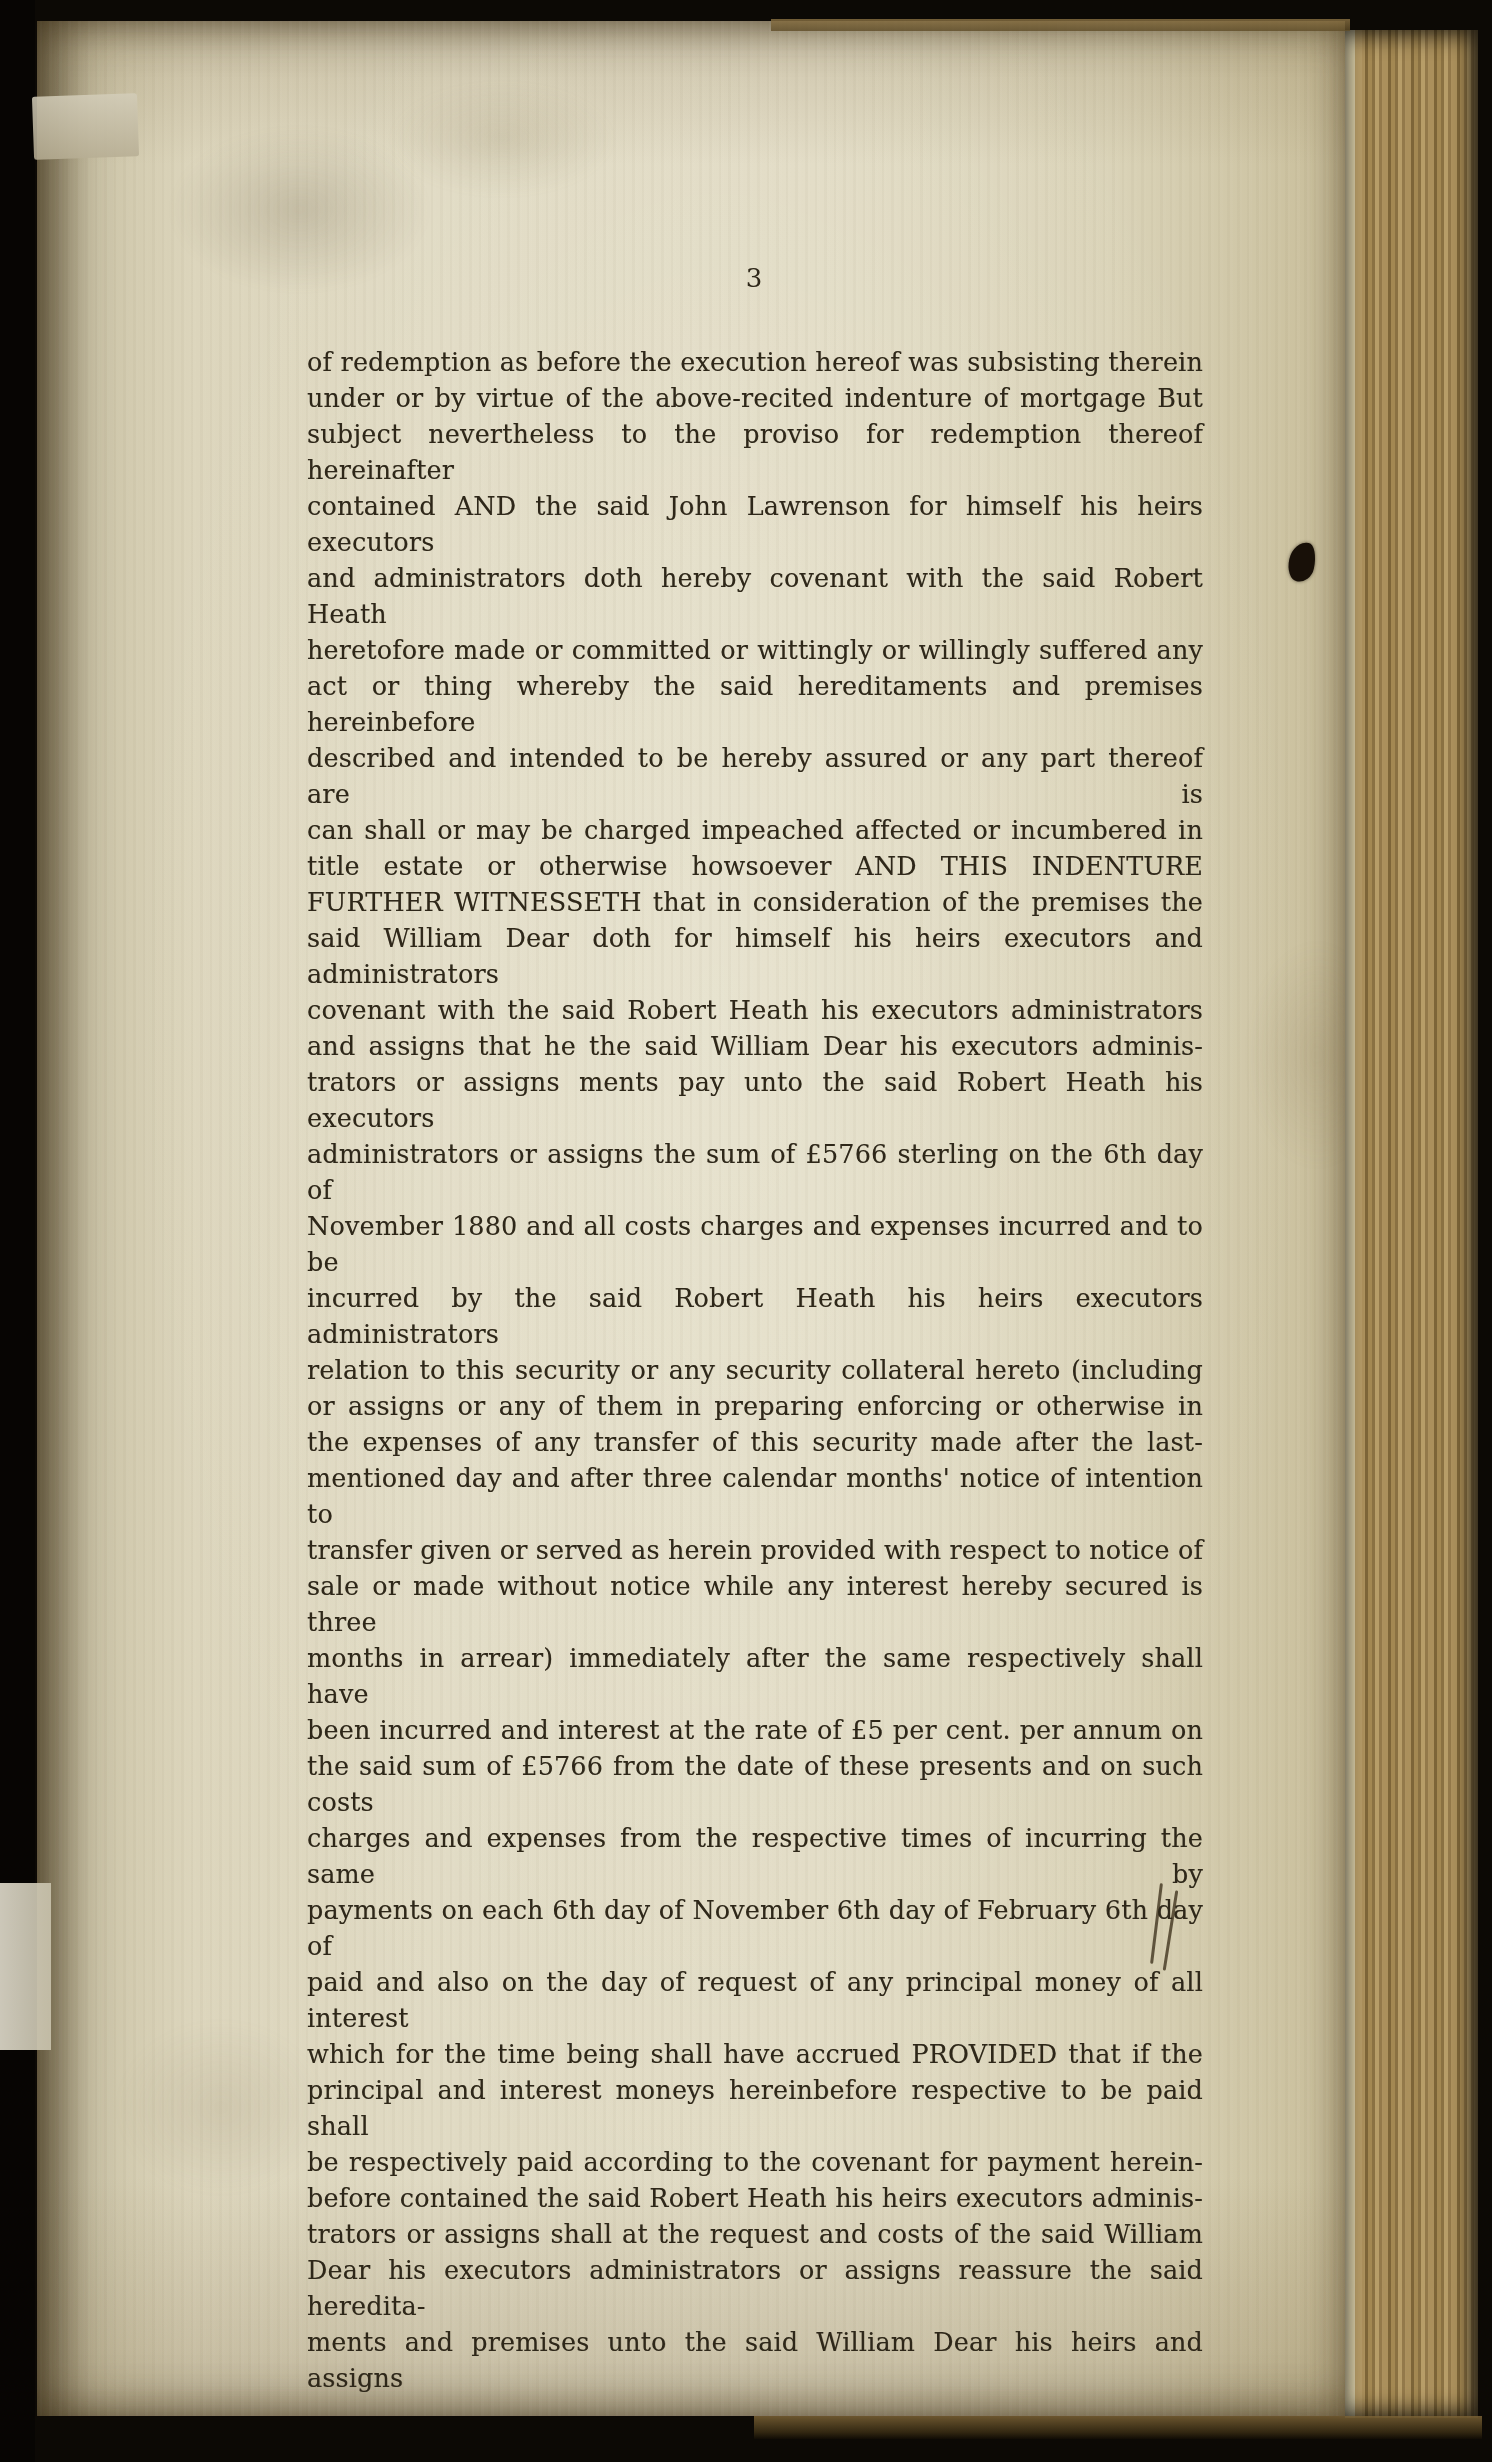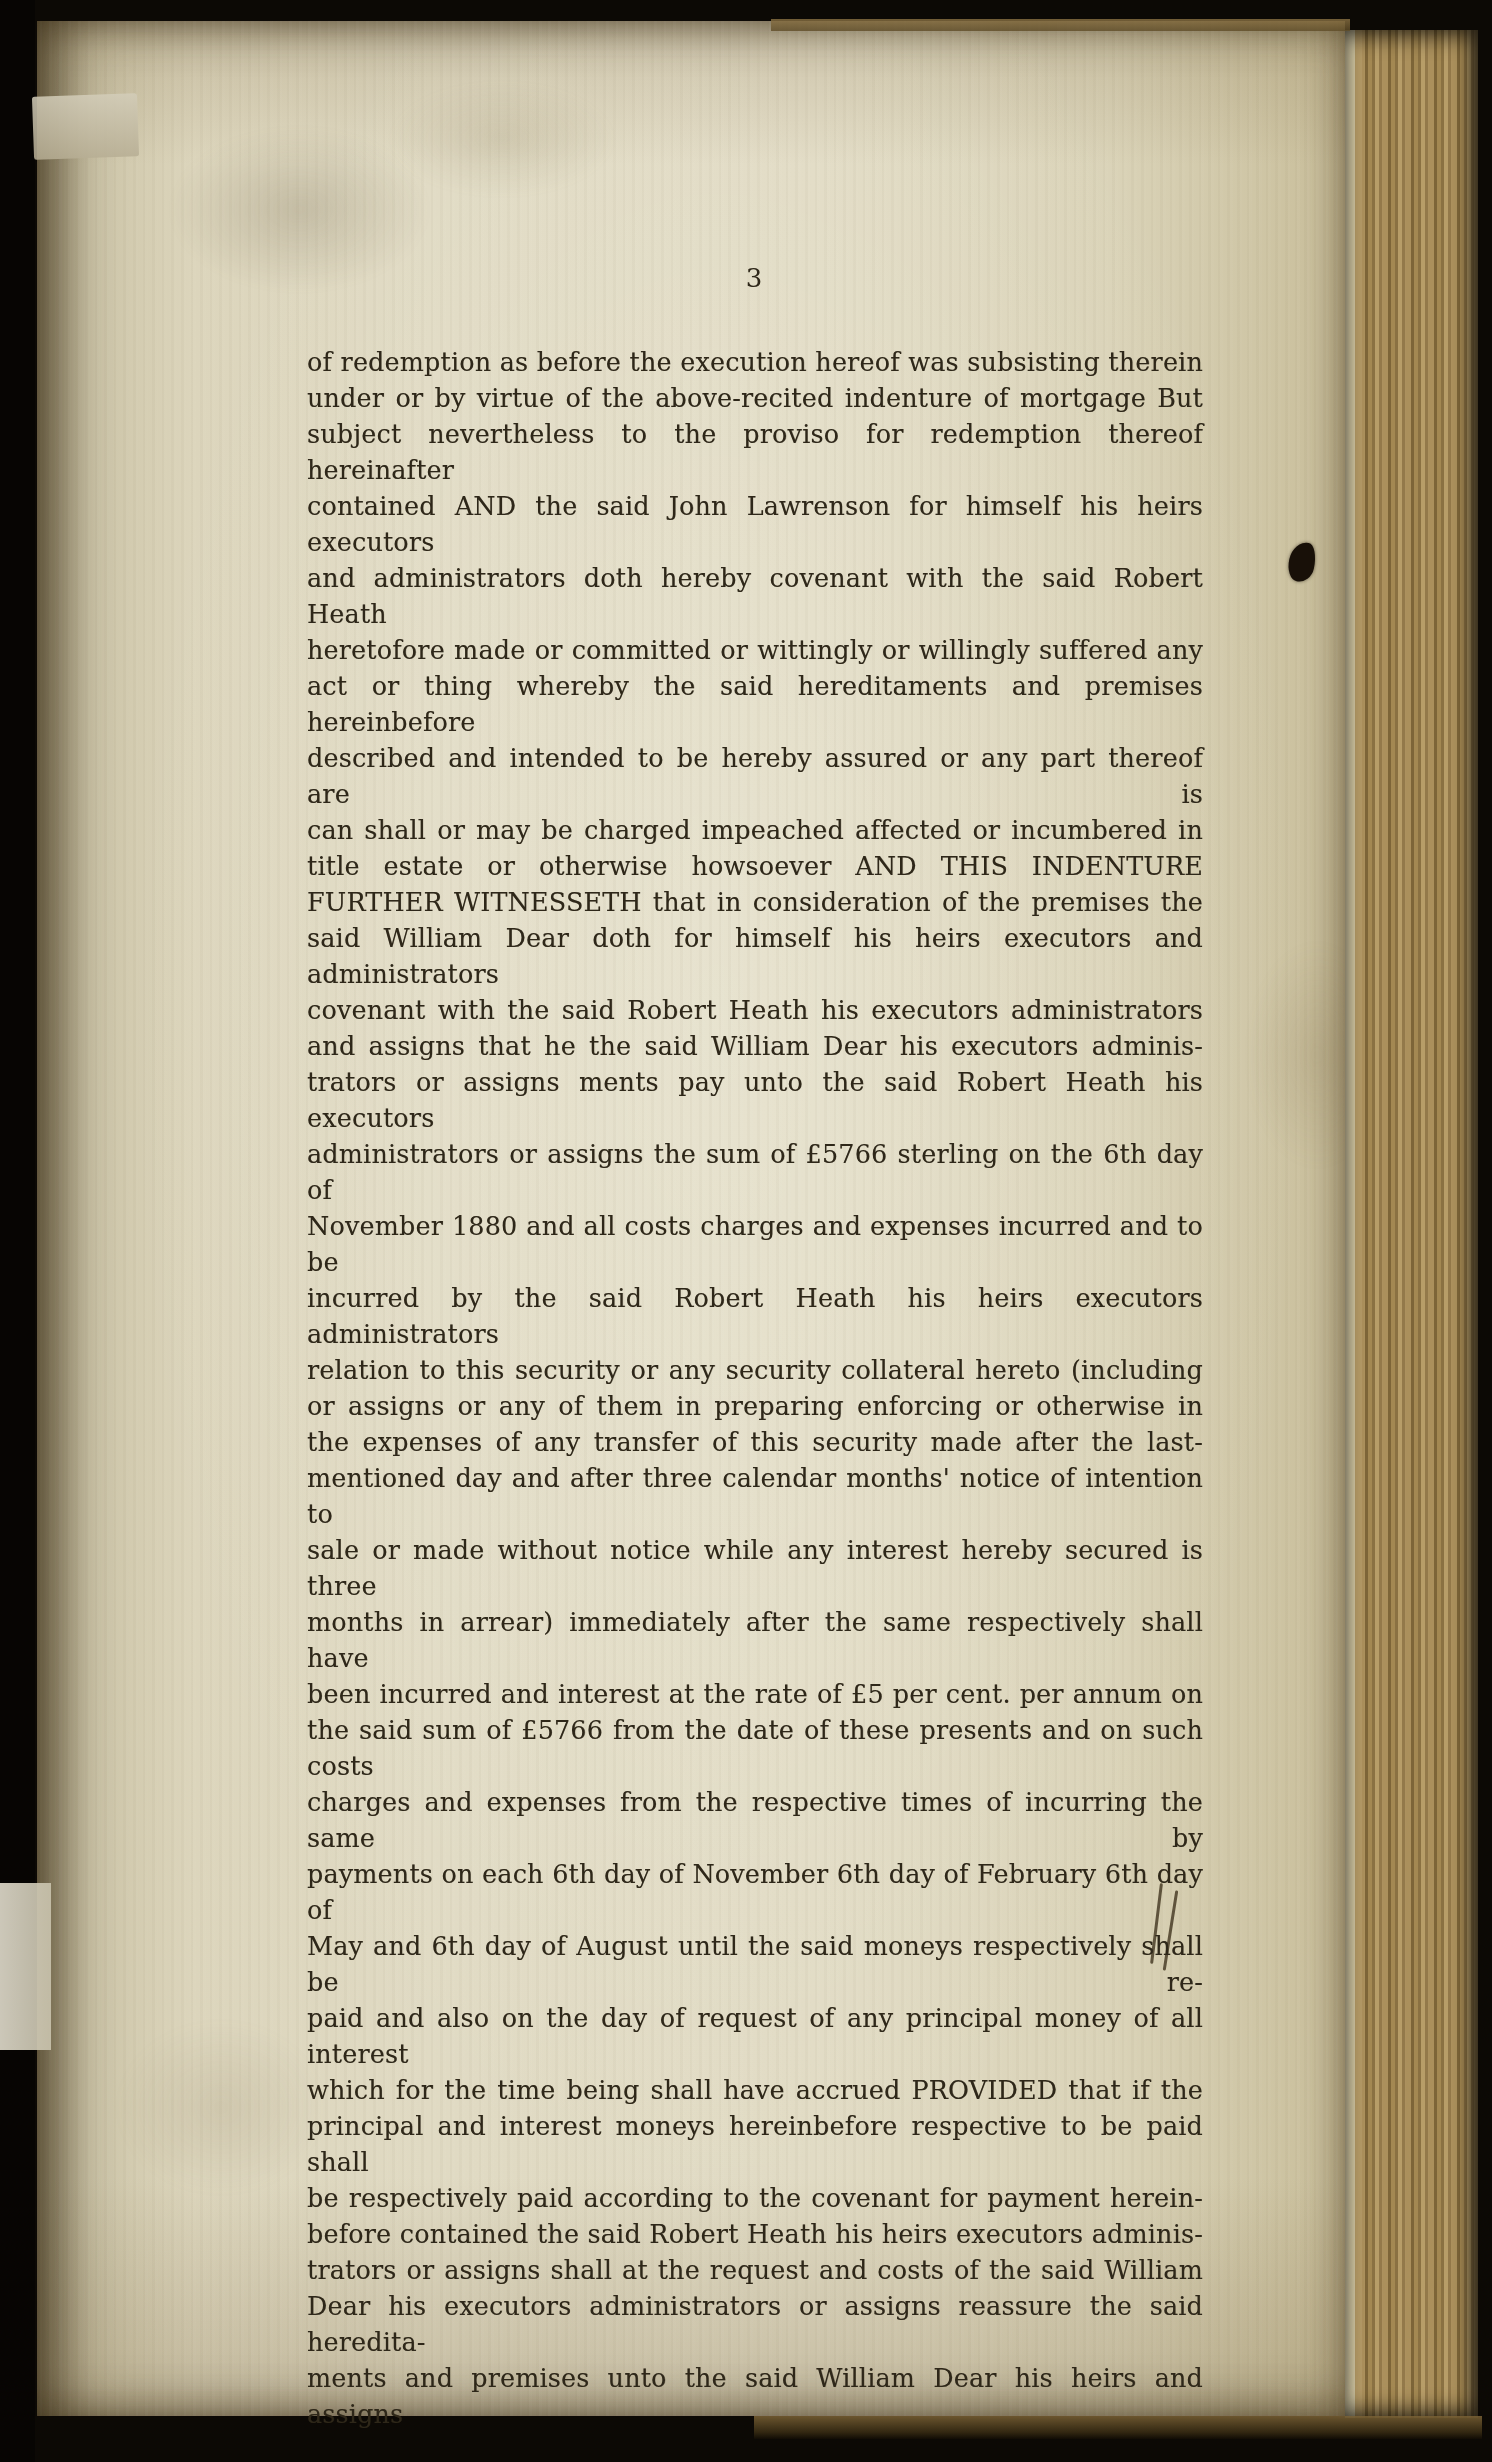--- a/index.html
+++ b/index.html
@@ -211,27 +211,27 @@
       <div class="line">covenant with the said Robert Heath his executors administrators</div>
       <div class="line">and assigns that he the said William Dear his executors adminis-</div>
       <div class="line">trators or assigns ments pay unto the said Robert Heath his executors</div>
       <div class="line">administrators or assigns the sum of £5766 sterling on the 6th day of</div>
       <div class="line">November 1880 and all costs charges and expenses incurred and to be</div>
       <div class="line">incurred by the said Robert Heath his heirs executors administrators</div>
       <div class="line">relation to this security or any security collateral hereto (including</div>
       <div class="line">or assigns or any of them in preparing enforcing or otherwise in</div>
       <div class="line">the expenses of any transfer of this security made after the last-</div>
       <div class="line">mentioned day and after three calendar months' notice of intention to</div>
+      <div class="line">transfer given or served as herein provided with respect to notice of</div>
       <div class="line">sale or made without notice while any interest hereby secured is three</div>
       <div class="line">months in arrear) immediately after the same respectively shall have</div>
       <div class="line">been incurred and interest at the rate of £5 per cent. per annum on</div>
       <div class="line">the said sum of £5766 from the date of these presents and on such costs</div>
       <div class="line">charges and expenses from the respective times of incurring the same by</div>
       <div class="line">payments on each 6th day of November 6th day of February 6th day of</div>
-      <div class="line">May and 6th day of August until the said moneys respectively shall be re-</div>
       <div class="line">paid and also on the day of request of any principal money of all interest</div>
       <div class="line">which for the time being shall have accrued PROVIDED that if the</div>
       <div class="line">principal and interest moneys hereinbefore respective to be paid shall</div>
       <div class="line">be respectively paid according to the covenant for payment herein-</div>
       <div class="line">before contained the said Robert Heath his heirs executors adminis-</div>
       <div class="line">trators or assigns shall at the request and costs of the said William</div>
       <div class="line">Dear his executors administrators or assigns reassure the said heredita-</div>
       <div class="line">ments and premises unto the said William Dear his heirs and assigns</div>
     </div>
 

